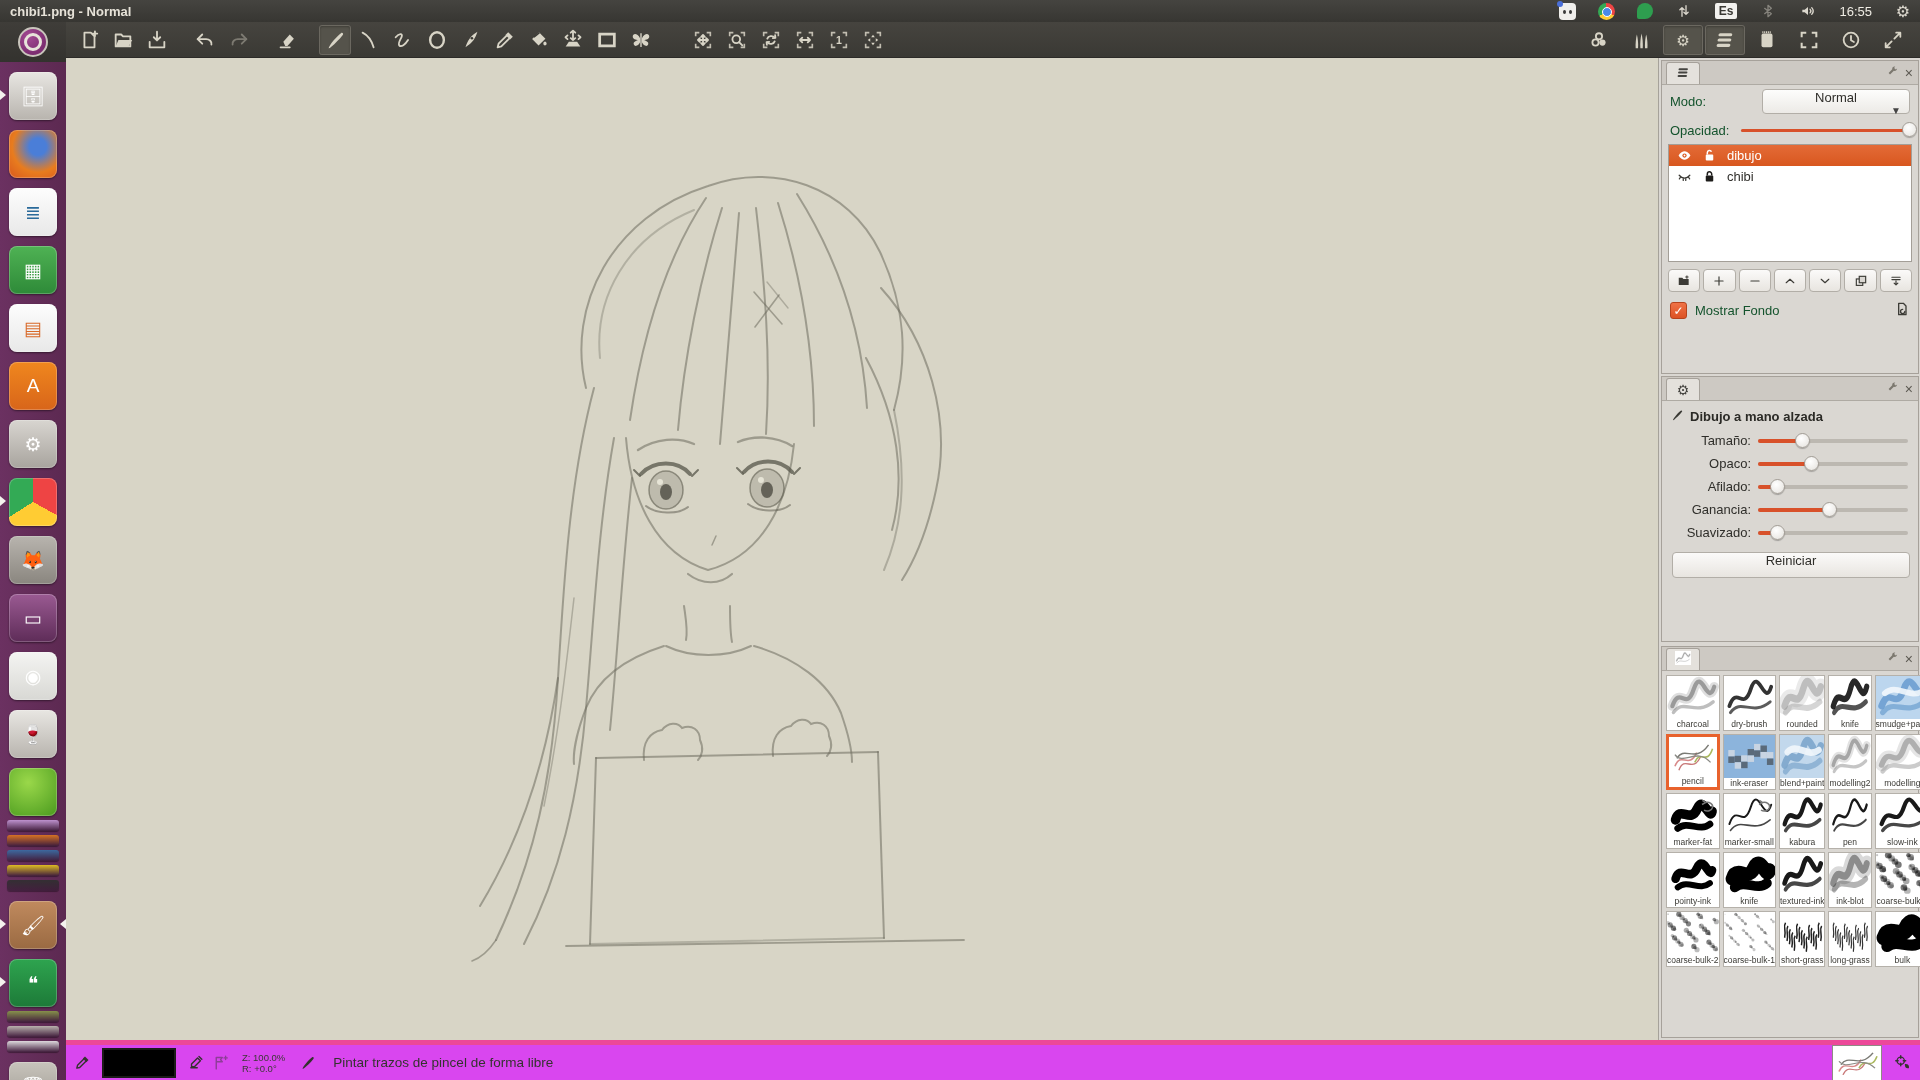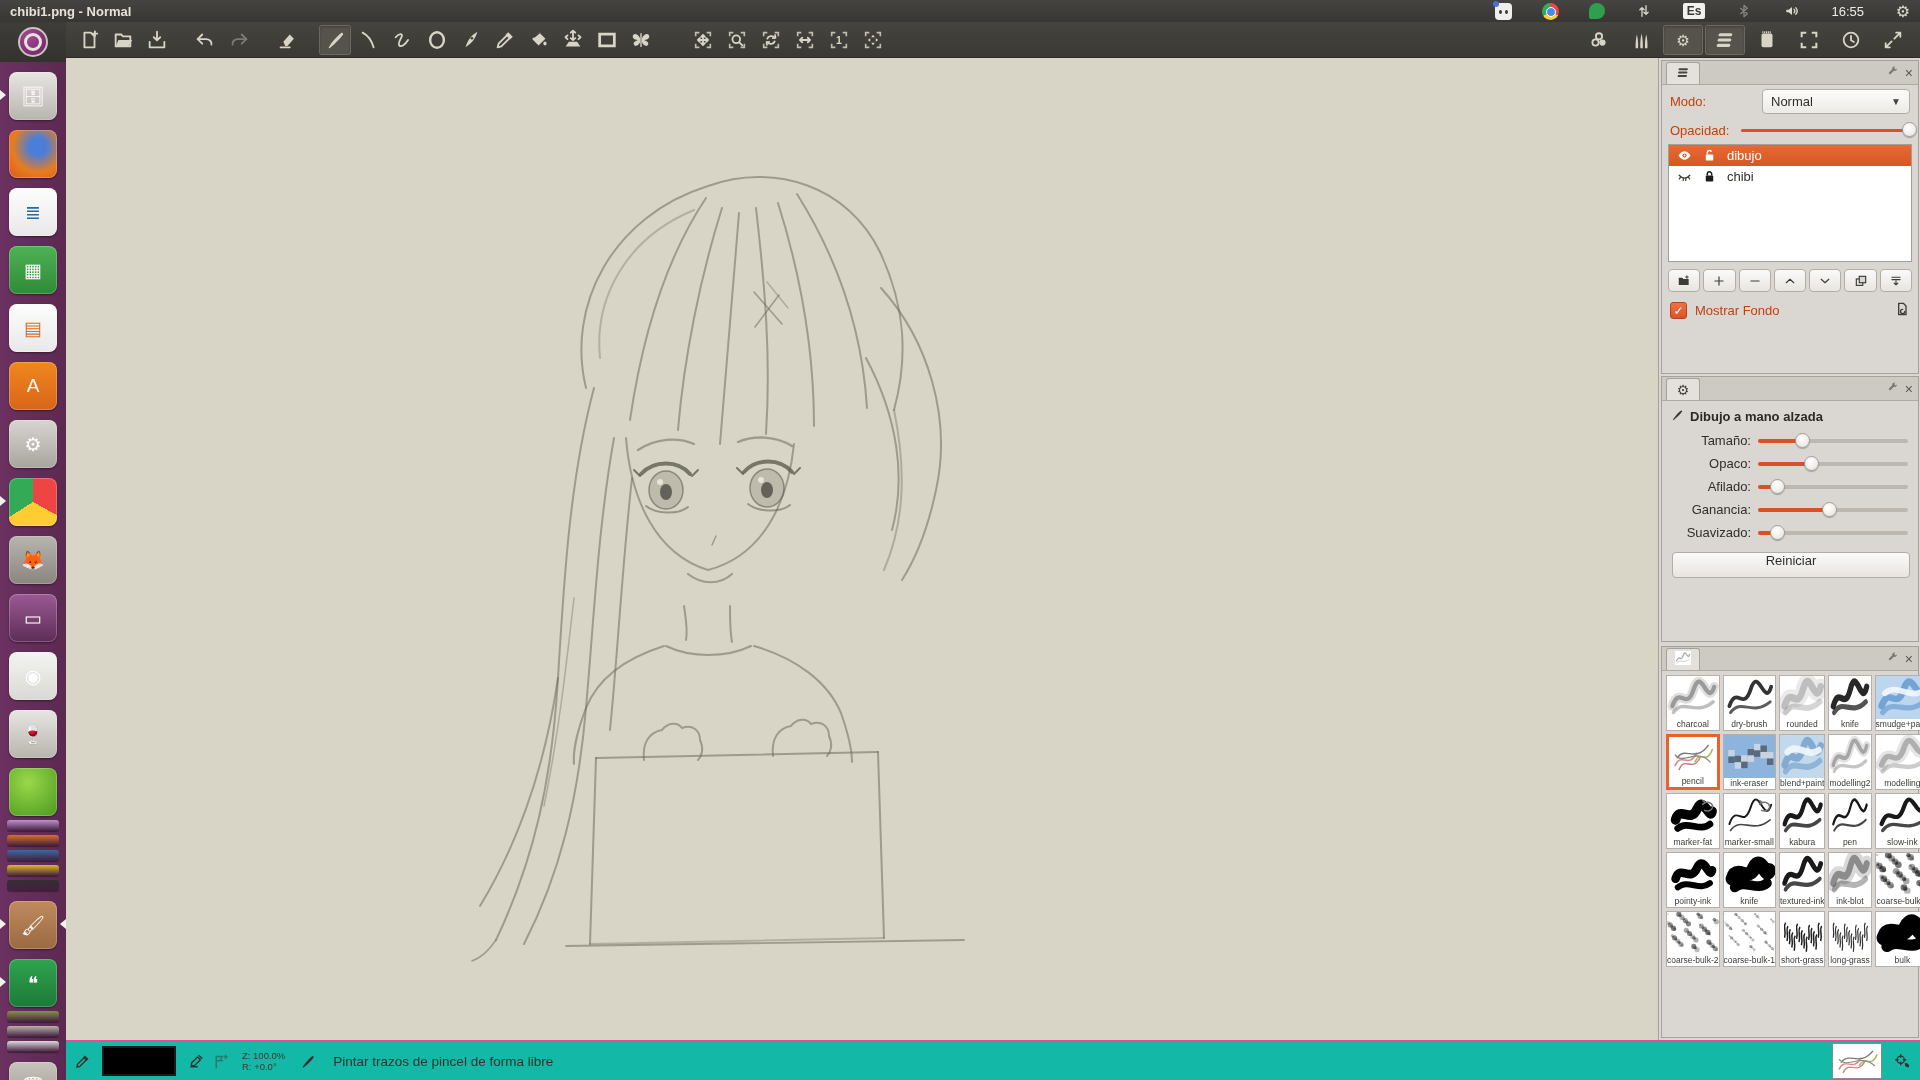--- a/index.html
+++ b/index.html
@@ -4,21 +4,21 @@
 <style>
   * { margin:0; padding:0; box-sizing:border-box; }
   html,body { width:1920px; height:1080px; overflow:hidden;
     font-family:"Liberation Sans", sans-serif; font-size:13px; background:#d8d5c6; }
 
   
   #titlebar { position:absolute; left:0; top:0; width:1920px; height:22px;
     background:linear-gradient(#454440,#373632); color:#e6e2d8; display:flex;
     align-items:center; z-index:30; }
   #title-text { font-weight:bold; margin-left:10px; font-size:13px; flex:0 0 auto; }
-  #tray { margin-left:auto; display:flex; align-items:center; gap:30px; margin-right:8px; color:#dcd8ce; }
+  #tray { margin-left:auto; display:flex; align-items:center; gap:22px; margin-right:8px; color:#dcd8ce; }
   .tray-ico { width:18px; height:18px; display:flex; align-items:center; justify-content:center; }
   .tray-ico svg { width:16px; height:16px; }
   #discord-tile { width:17px; height:17px; border-radius:4px; background:#f0efec; position:relative; }
   #discord-tile .eye { position:absolute; width:3px; height:4px; border-radius:50%; background:#3a3a3a; top:7px; }
   #discord-tile .badge { position:absolute; width:6px; height:6px; border-radius:50%; background:#4a6fd8; top:-2px; left:-2px; }
   #chrome-tray { width:17px; height:17px; border-radius:50%;
     background:conic-gradient(#e44 0 33%, #fc3 33% 66%, #3a5 66% 100%); position:relative; }
   #chrome-tray::after { content:""; position:absolute; left:4.5px; top:4.5px; width:8px; height:8px;
     border-radius:50%; background:#4a8ae8; border:1.5px solid #fff; }
   #messenger-tray { width:16px; height:16px; border-radius:50% 50% 50% 12%; background:#2e9e4f; }
@@ -78,24 +78,24 @@
     border:1px solid #a6a19a; border-bottom:none; border-radius:3px 3px 0 0;
     display:flex; align-items:center; justify-content:center; color:#454440; }
   .tab svg { width:15px; height:15px; }
   .tab-tools { margin-left:auto; display:flex; align-items:center; gap:6px;
     margin-right:5px; margin-bottom:3px; color:#7c786f; }
   .tab-tools svg { width:13px; height:13px; }
   .tab-x { font-size:14px; line-height:12px; color:#5c5952; }
 
   
   .formrow { display:flex; align-items:center; padding:4px 8px; }
-  .formlabel { color:#c2410c; }
+  .formlabel { color:#14532d; }
   #mode-select { margin-left:auto; width:148px; height:25px; background:linear-gradient(#fdfdfc,#eceae6);
     border:1px solid #b2aea7; border-radius:4px; display:flex; align-items:center;
-    padding:0 8px; color:#2f2e2a; }
+    padding:0 8px; color:#2f2e2a;flex-direction:column; }
   #mode-select .arr { margin-left:auto; font-size:10px; color:#444; }
   .slider { position:relative; height:16px; flex:1; }
   .slider .track { position:absolute; left:0; right:0; top:6.5px; height:3.5px;
     border-radius:2px; background:#bcb8b1; }
   .slider .fill { position:absolute; left:0; top:6.5px; height:3.5px; border-radius:2px;
     background:#d8512a; }
   .slider .thumb { position:absolute; top:0; width:15px; height:15px; border-radius:50%;
     background:radial-gradient(circle at 40% 35%, #fff, #e4e1dc); border:1px solid #a29d96;
     box-shadow:0 1px 1px rgba(0,0,0,.25); }
   #layerlist { margin:2px 6px; height:118px; background:#fff; border:1px solid #a39e97;
@@ -132,21 +132,21 @@
     display:flex; flex-direction:column; }
   .btile.sel { border:3px solid #e8622d; }
   .bthumb { flex:1; overflow:hidden; position:relative; }
   .bthumb svg { width:100%; height:100%; }
   .bname { font-size:8.5px; text-align:center; color:#3a3934; white-space:nowrap;
     overflow:hidden; padding-bottom:1px; }
   .mini-tab svg { width:16px; height:14px; }
 
   
   #statusbar { position:absolute; left:66px; top:1040px; width:1854px; height:40px;
-    background:#14b8a6; border-top:2px solid #ec4899; display:flex; align-items:center;
+    background:#d946ef; border-top:5px solid #ec4899; display:flex; align-items:center;
     color:#34332f; }
   #statusbar svg { width:17px; height:17px; }
   #color-swatch { width:74px; height:30px; border:2px solid #1c1b19; margin:0 8px; }
   #zr { font-size:9.5px; line-height:11px; color:#3a3934; margin:0 10px; }
   #hint-text { margin-left:14px; font-size:13.5px; }
   #sb-right { margin-left:auto; display:flex; align-items:center; gap:8px; margin-right:6px; }
   #sb-brush-thumb { width:50px; height:36px; background:#fff; border:1px solid #8f8b84; }
   #sb-brush-thumb svg { width:100%; height:100%; }
   .sb-ico { display:flex; align-items:center; justify-content:center; width:24px; }
 </style>

